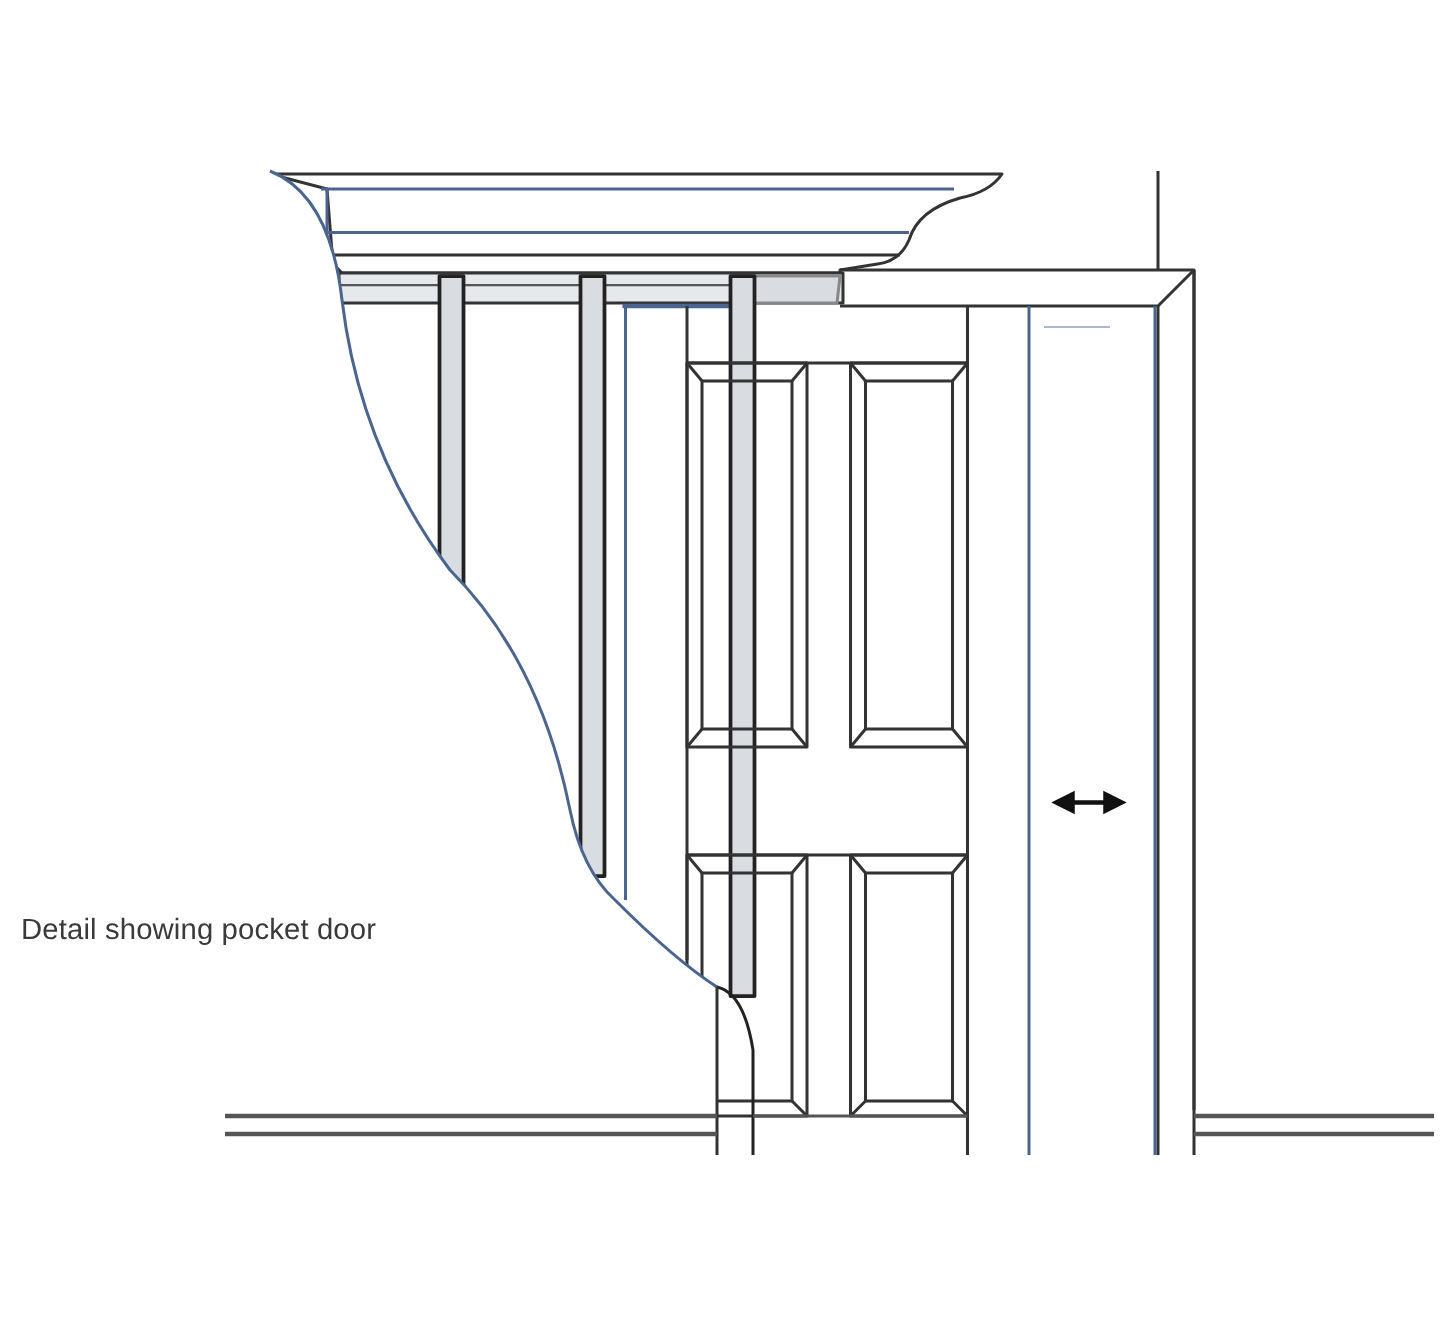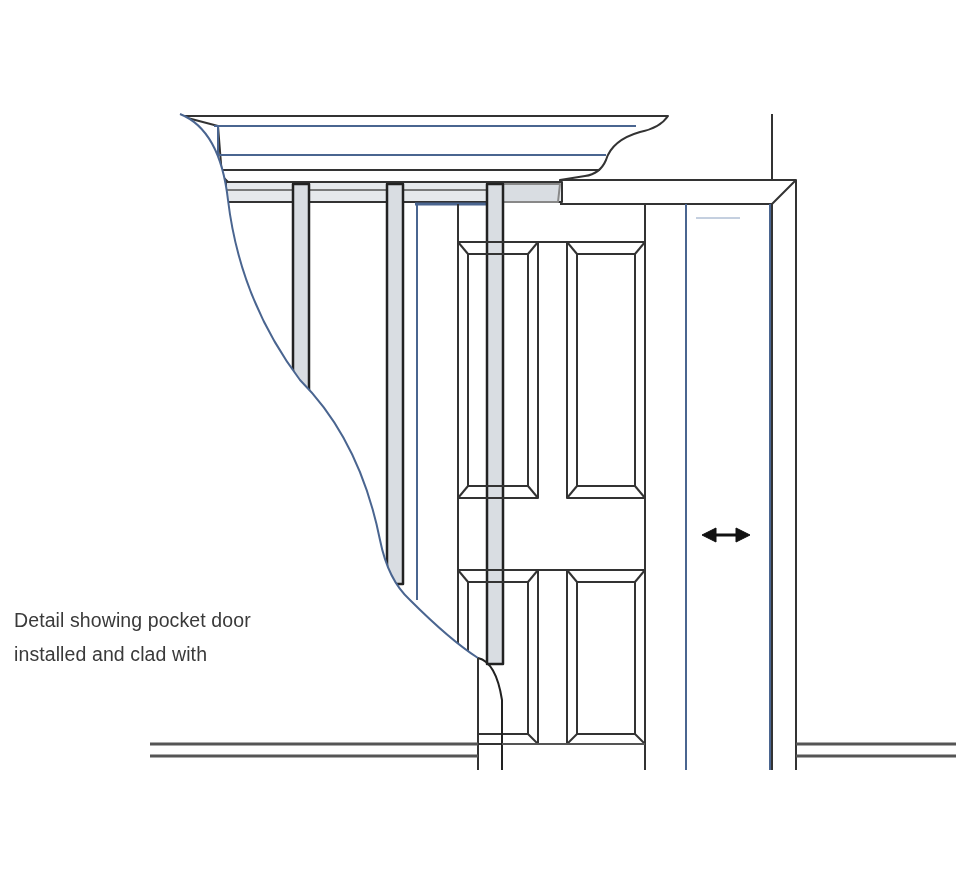--- a/index.html
+++ b/index.html
@@ -107,15 +107,14 @@
 
     <g fill="#111" stroke="#111">
       <line x1="708" y1="535" x2="742" y2="535" stroke-width="3"></line>
       <polygon points="702,535 716,528 716,542"></polygon>
       <polygon points="750,535 736,528 736,542"></polygon>
     </g>
   </svg>
 
   <div class="caption">
     <span>Detail showing pocket door</span>
-    <span>installed and clad with</span>
   </div>
 </div>
 
 </body></html>

